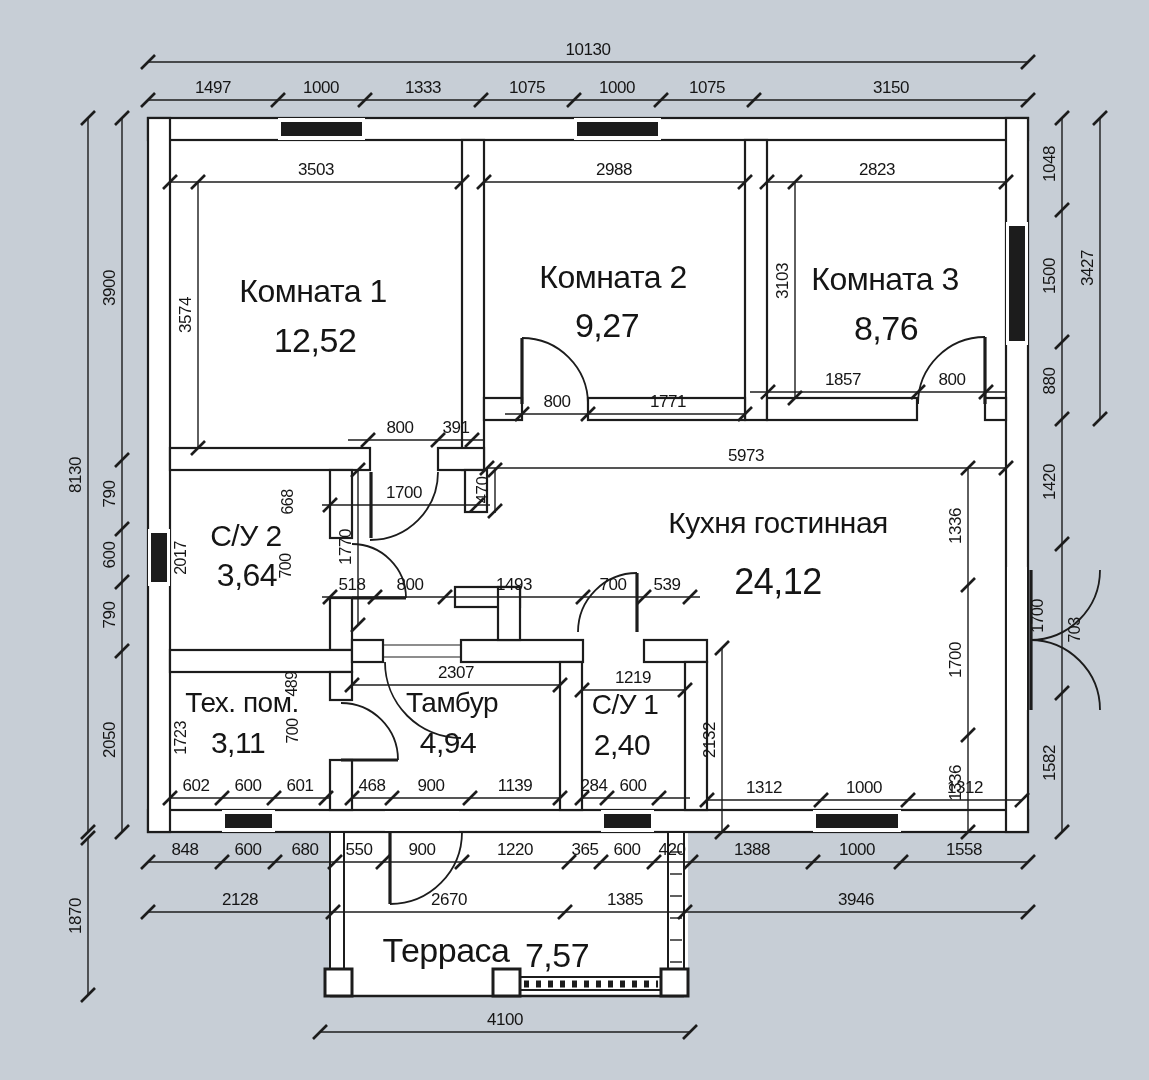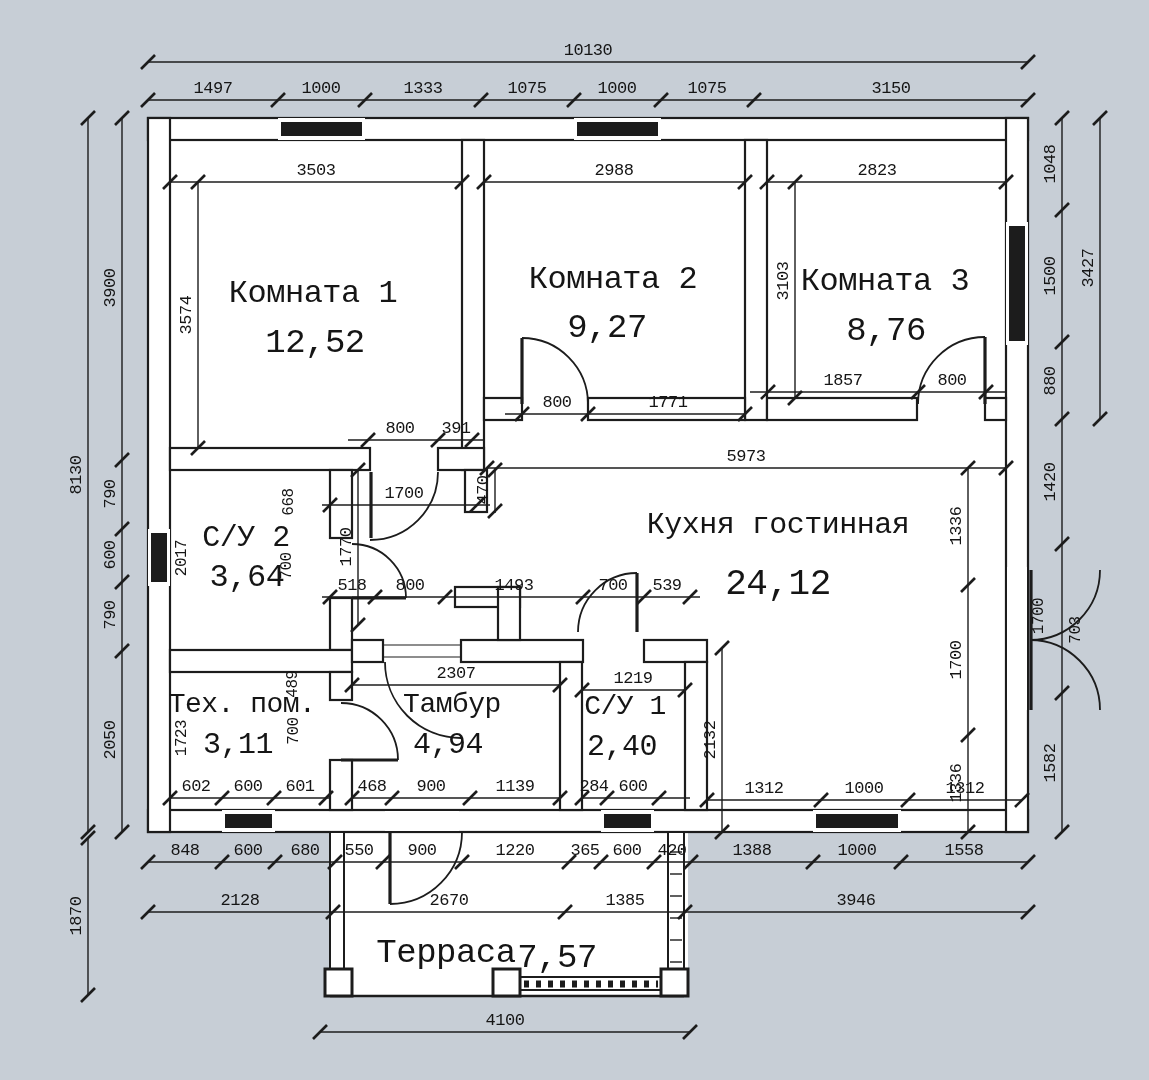--- a/index.html
+++ b/index.html
@@ -1,17 +1,17 @@
 <!DOCTYPE html>
 <html><head>
 <meta charset="utf-8">
 <style>
   html,body{margin:0;padding:0;background:#c7ced6;}
   .stage{position:relative;width:1149px;height:1080px;background:#c7ced6;overflow:hidden;
-         font-family:Liberation Mono, monospace;}
+         font-family:Liberation Sans, sans-serif;}
   svg{position:absolute;left:0;top:0;}
   text{fill:#151515;}
   .dim-label{letter-spacing:-0.5px;}
 </style>
 </head>
 <body>
 
 <div class="stage">
   <svg id="plan" width="1149" height="1080" viewBox="0 0 1149 1080" xmlns="http://www.w3.org/2000/svg">
     <g id="g-base">

